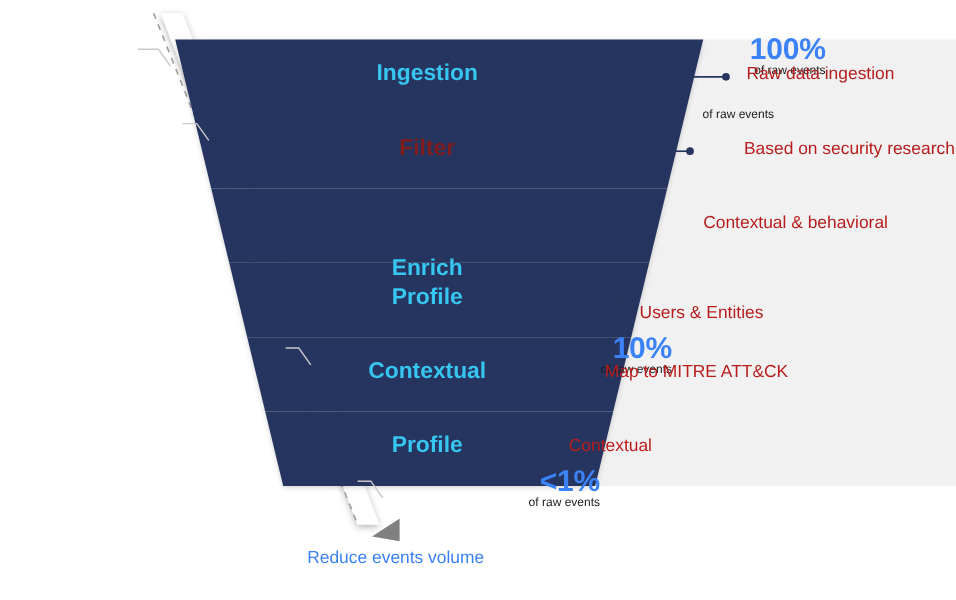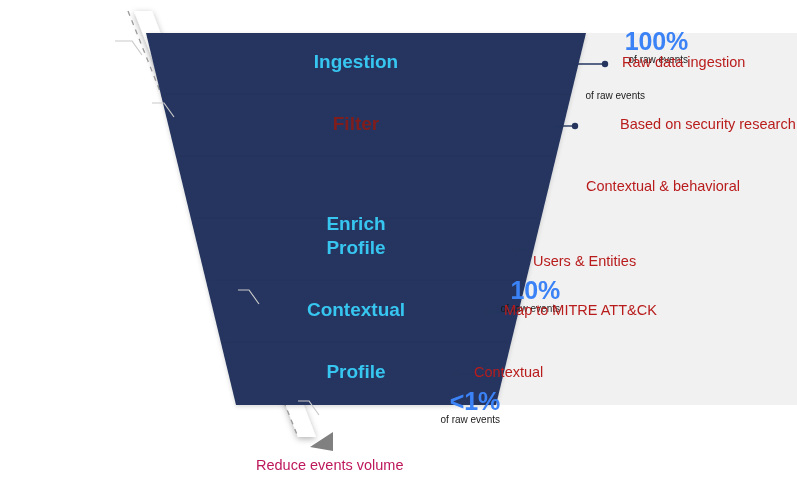--- a/index.html
+++ b/index.html
@@ -65,21 +65,21 @@
     position: absolute;
     font-size: 14.5px;
     color: #b91c1c;
     white-space: nowrap;
   }
 
   
   #caption {
     position: absolute;
     font-size: 14.5px;
-    color: #be185d;
+    color: #3b82f6;
     white-space: nowrap;
   }
 </style>
 </head>
 <body>
 
 <div id="stage">
 
   <svg id="svg-layer" viewBox="0 0 797 500" xmlns="http://www.w3.org/2000/svg">
     <defs>

